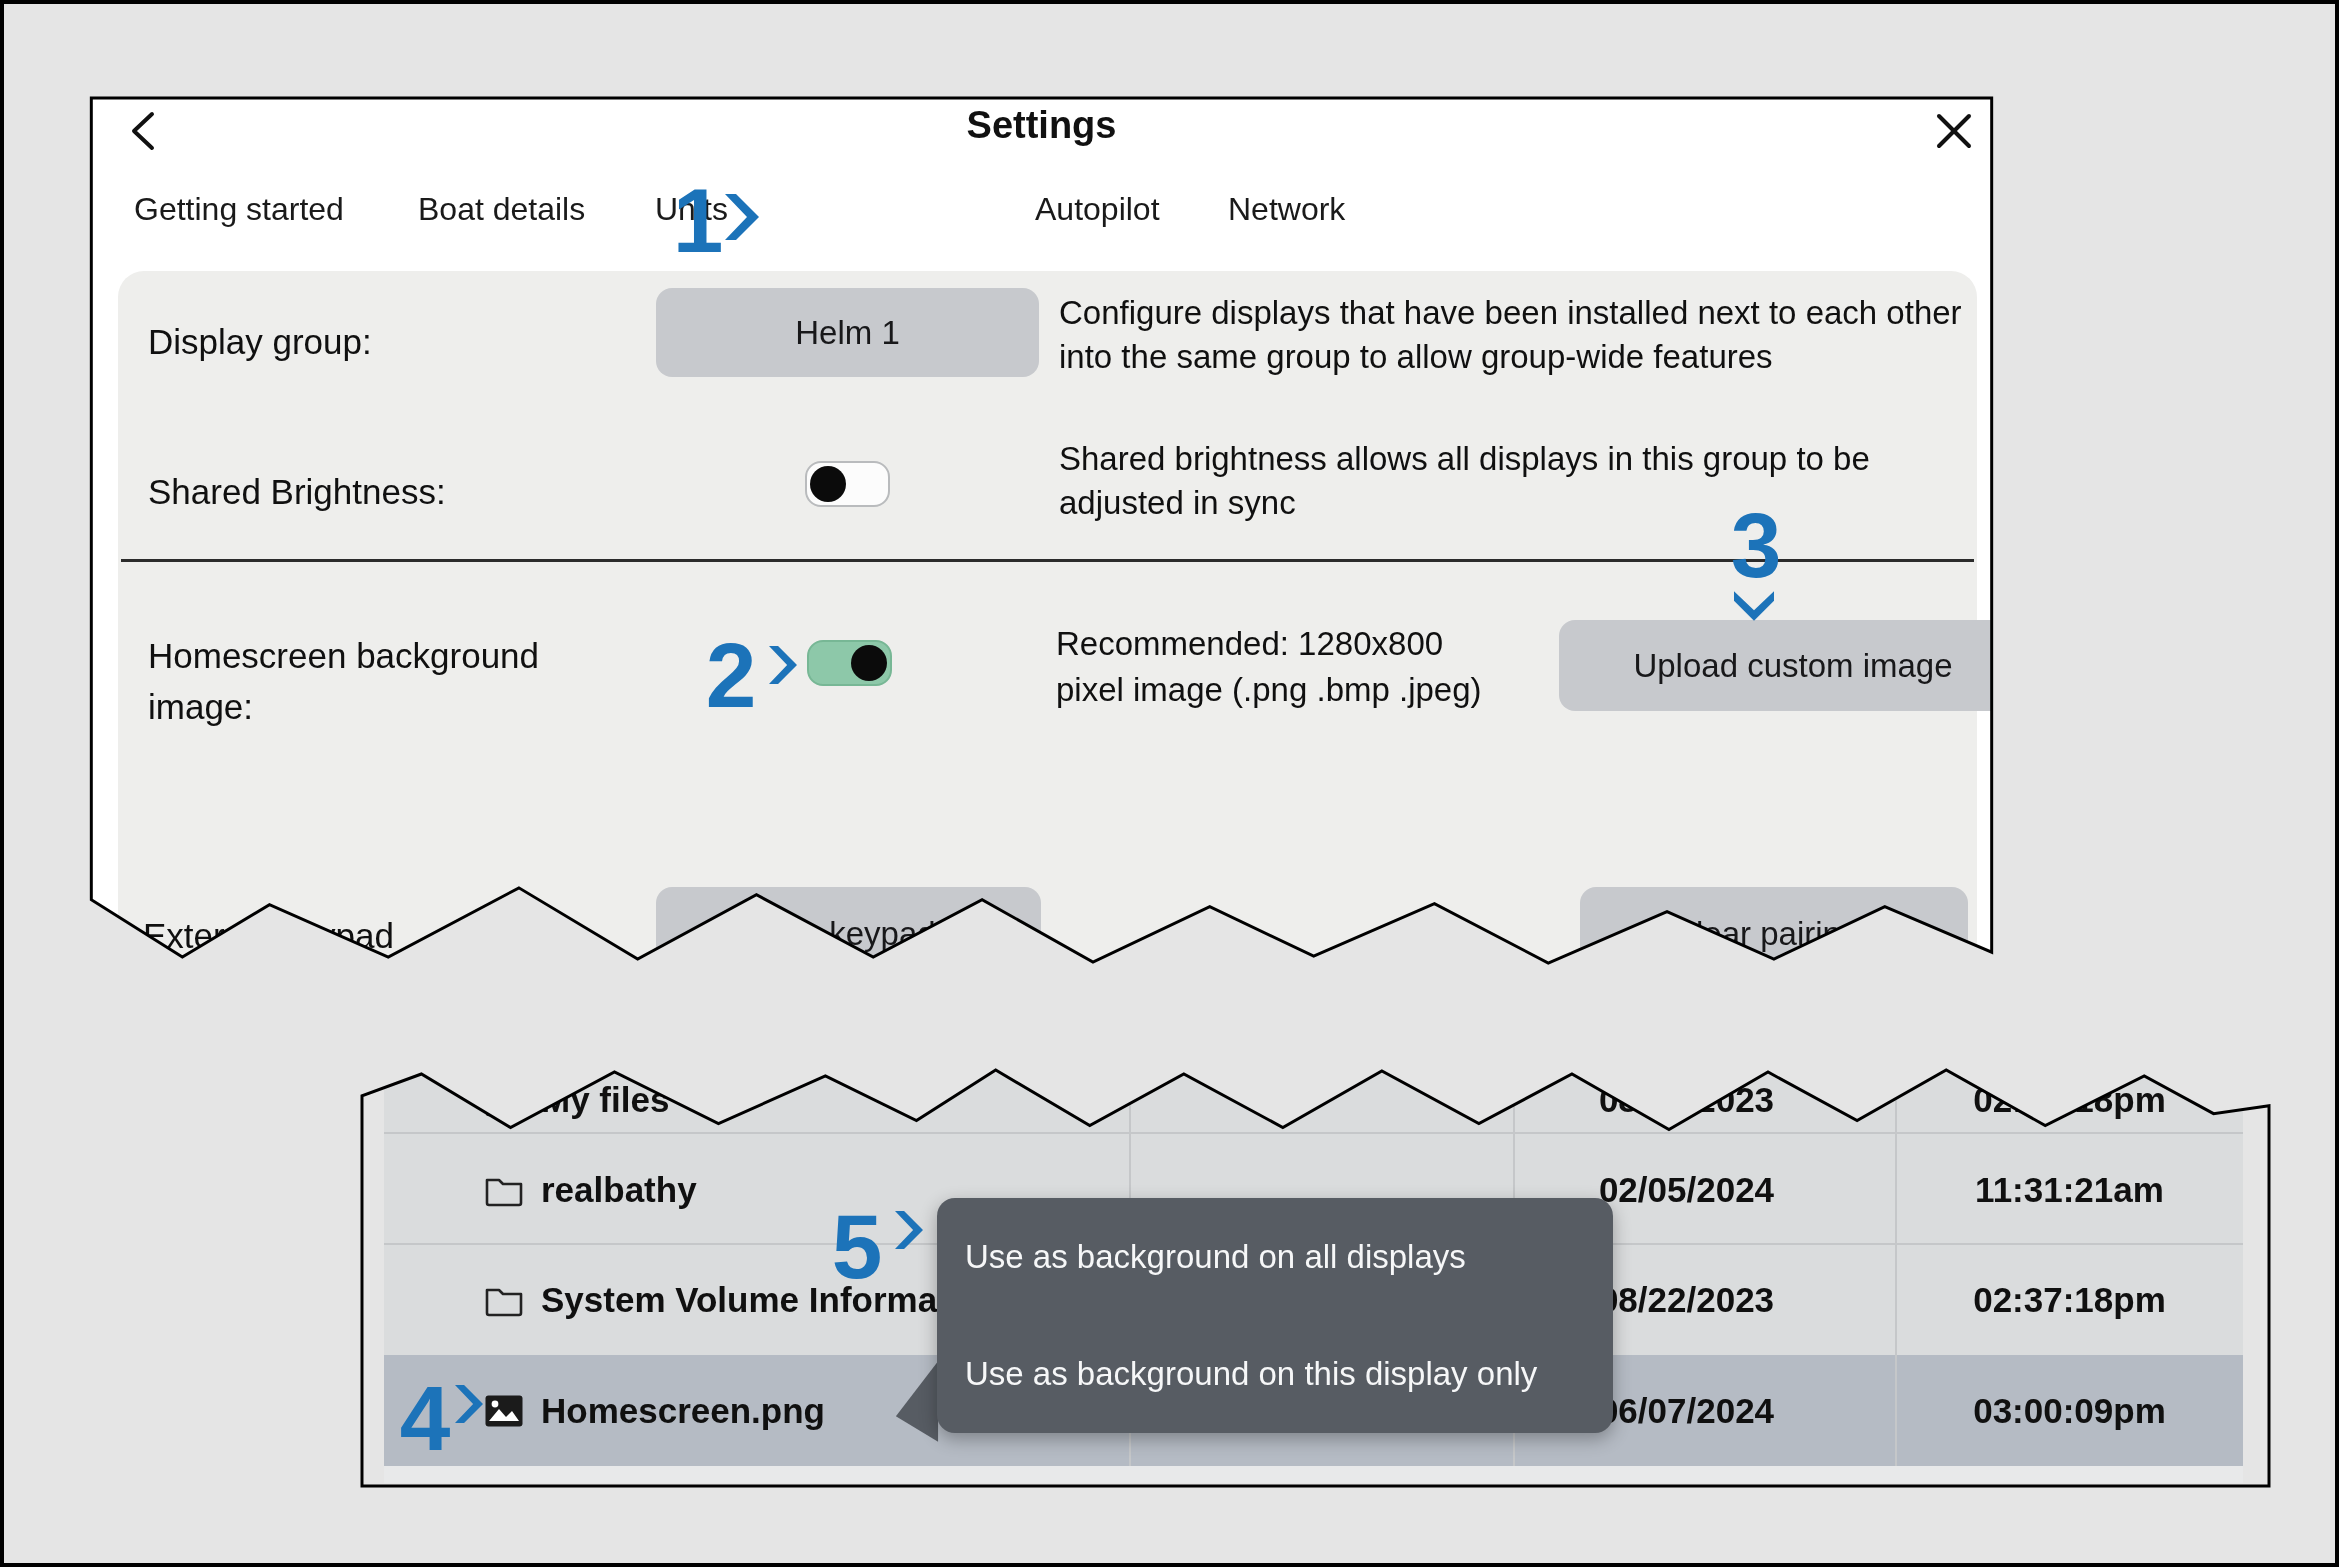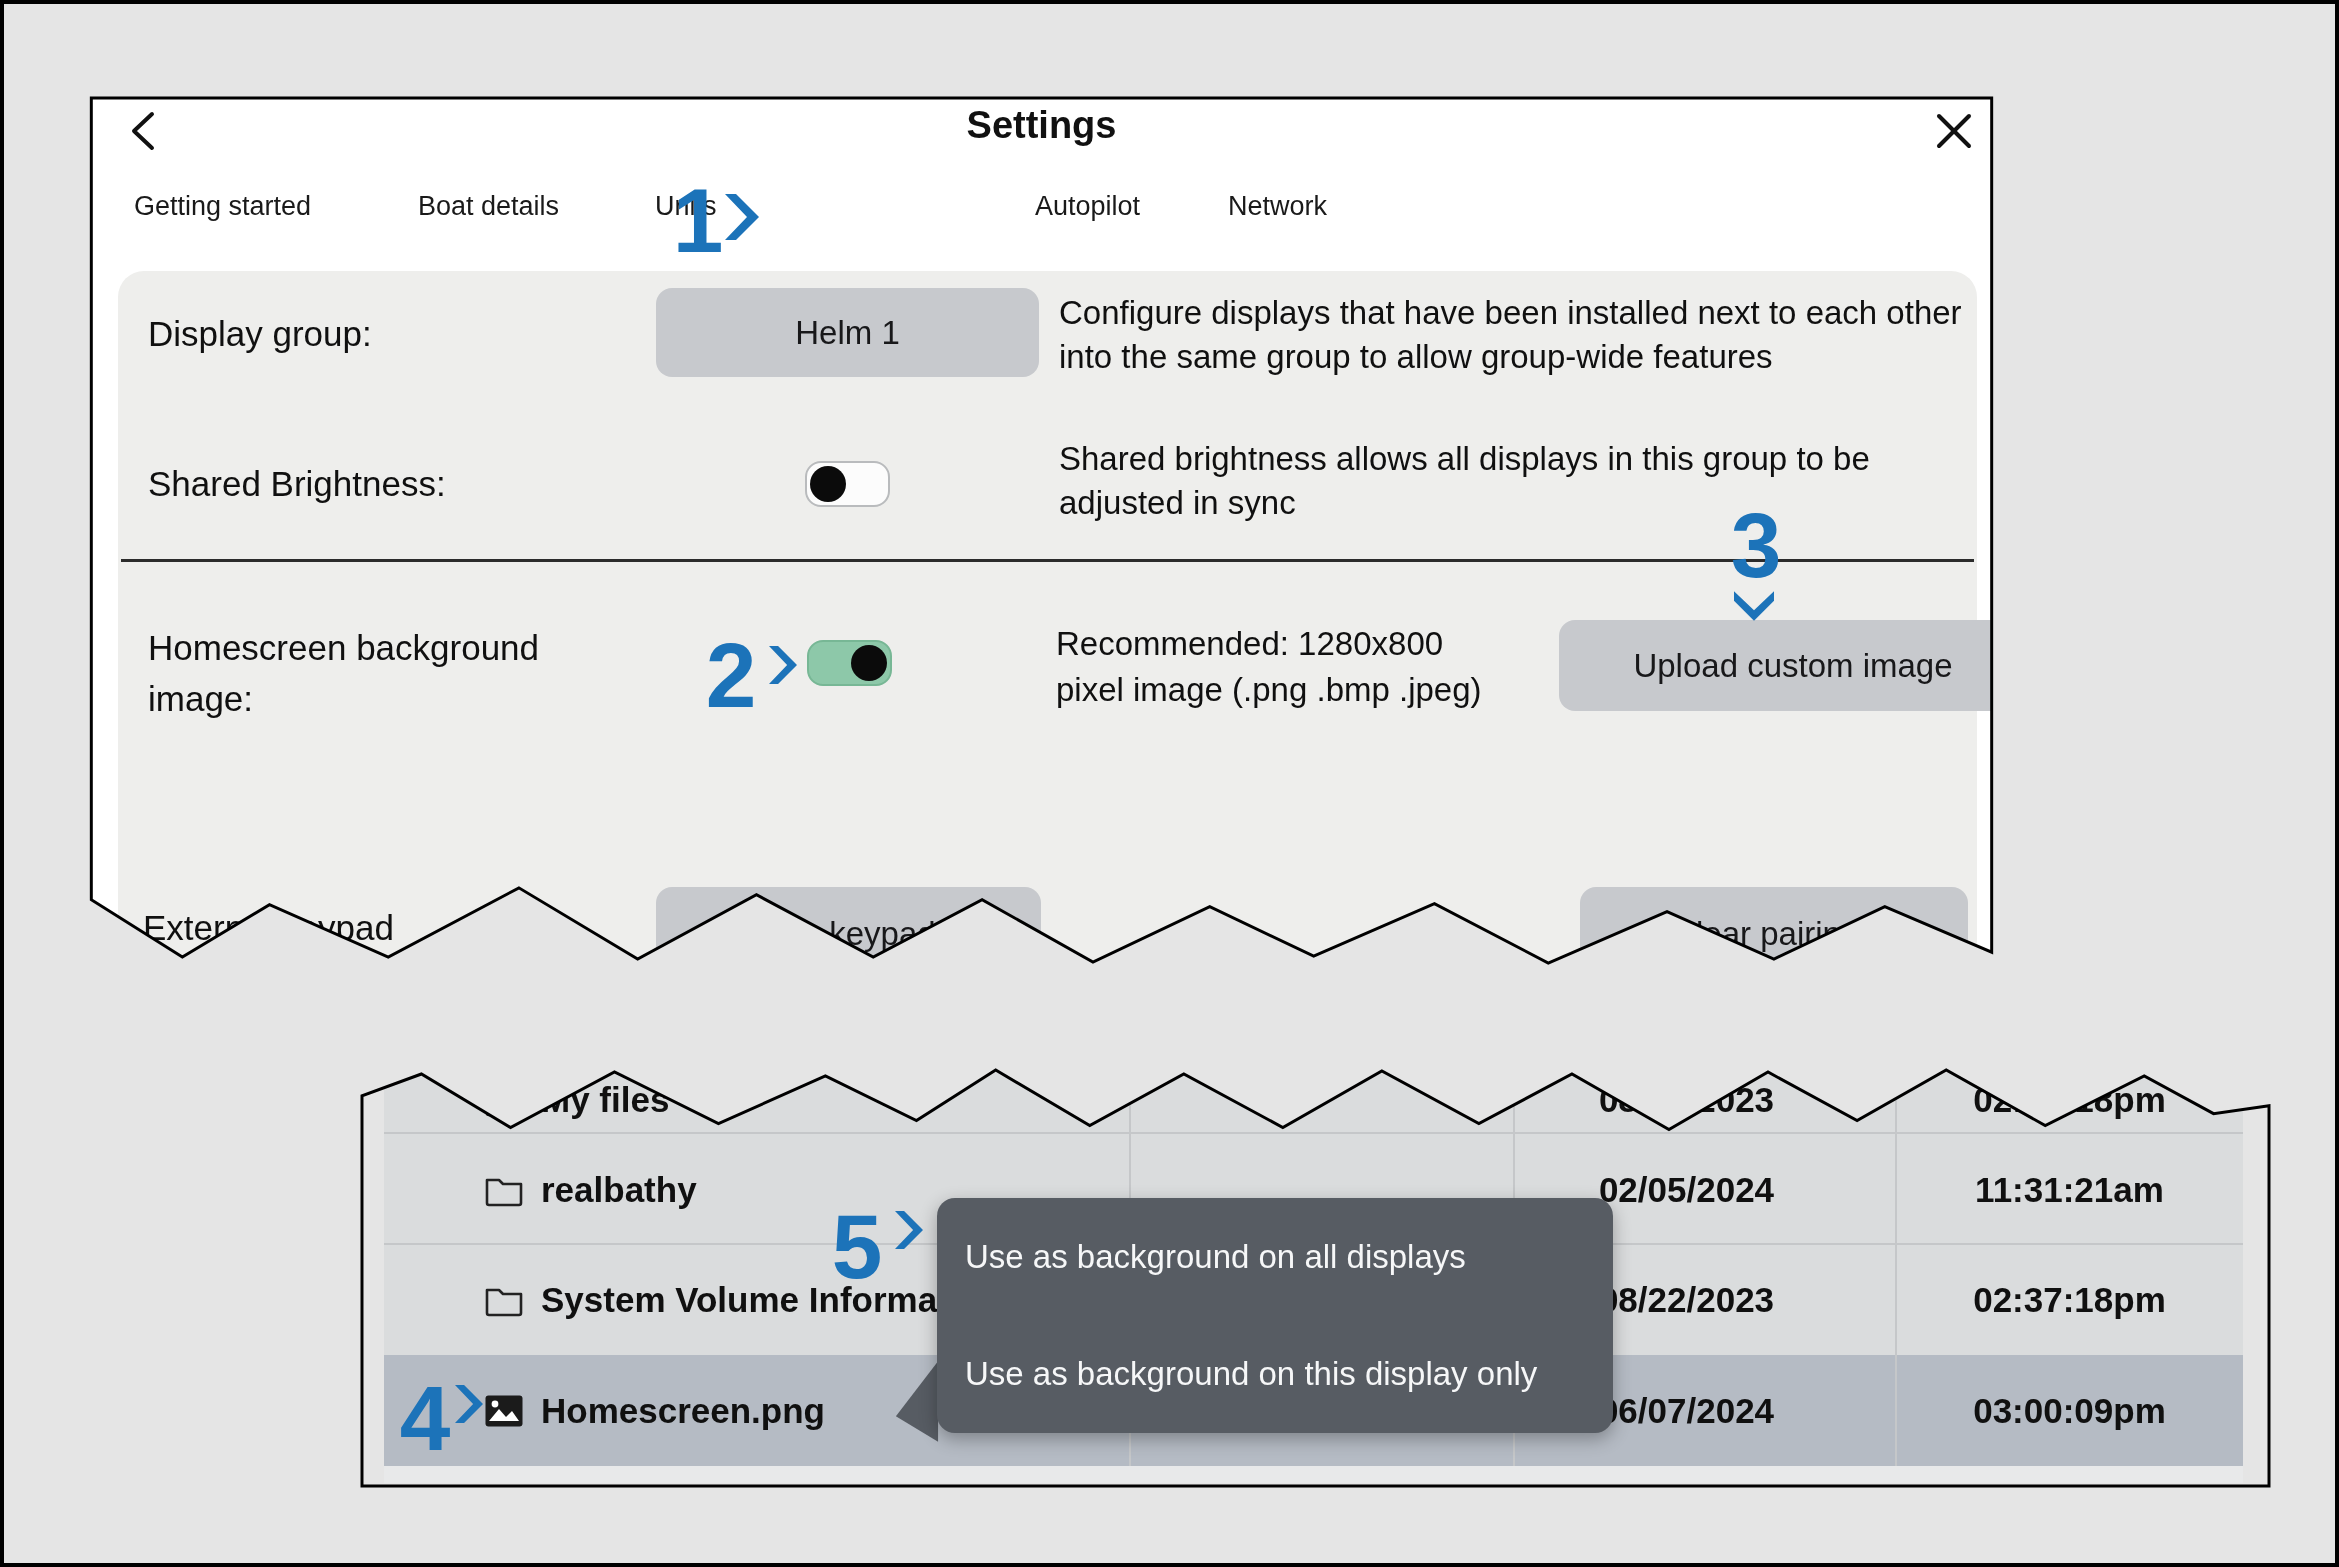--- a/index.html
+++ b/index.html
@@ -10,26 +10,26 @@
   
   .panel-top{position:absolute;left:87px;top:94px;width:1901px;height:871px;background:#fff;z-index:10;
     clip-path:polygon(0px 0px,1901px 0px,1901px 854px,1794px 809px,1683px 861px,1576px 814px,1457px 865px,1343px 806px,1223px 858px,1119px 809px,1002px 864px,891px 802px,782px 859px,665px 797px,546px 861px,428px 790px,297px 859px,178px 807px,91px 859px,0px 802px);}
   .border-top-svg{position:absolute;left:87px;top:94px;width:1901px;height:871px;z-index:30;pointer-events:none;overflow:visible;}
   .border-bot-svg{position:absolute;left:358px;top:1062px;width:1907px;height:420px;z-index:30;pointer-events:none;overflow:visible;}
 
   .dlg-title{position:absolute;left:0;top:6px;width:100%;text-align:center;font-size:38px;font-weight:700;}
   .back-btn{position:absolute;left:24px;top:8px;width:53px;height:53px;display:flex;align-items:center;justify-content:center;}
   .close-btn{position:absolute;left:1834px;top:6px;width:57px;height:57px;display:flex;align-items:center;justify-content:center;}
 
-  .tab{position:absolute;top:93px;font-size:27px;color:#1a1a1a;white-space:nowrap;}
+  .tab{position:absolute;top:93px;font-size:32px;color:#1a1a1a;white-space:nowrap;}
   .tab-pill{position:absolute;left:677px;top:67px;width:235px;height:89px;background:#2aa3e0;border-radius:28px;
             display:flex;align-items:center;justify-content:center;color:#fff;font-size:34px;}
 
   .gray-panel{position:absolute;left:27px;top:173px;width:1859px;height:698px;background:#eeeeec;border-radius:26px 26px 0 0;}
-  .row-label{position:absolute;font-size:35px;color:#101010;}
+  .row-label{position:absolute;font-size:35px;color:#101010;margin-top:8px;}
   .gbtn{position:absolute;background:#c7c9cd;border-radius:16px;display:flex;align-items:center;justify-content:center;
         font-size:33px;color:#18181a;white-space:nowrap;}
   .desc{position:absolute;font-size:33px;line-height:44px;color:#101010;}
   .hr-div{position:absolute;left:3px;top:288px;width:1853px;height:3px;background:#2b2b2b;}
 
   .toggle{position:absolute;width:85px;height:46px;border-radius:16px;box-sizing:border-box;}
   .toggle .knob{position:absolute;top:3px;width:36px;height:36px;border-radius:50%;background:#0b0b0b;}
   .toggle.off{background:#fcfcfc;border:2px solid #b9bbbd;}
   .toggle.off .knob{left:3px;}
   .toggle.on{background:#8dc8a9;border:2px solid #77b795;}

